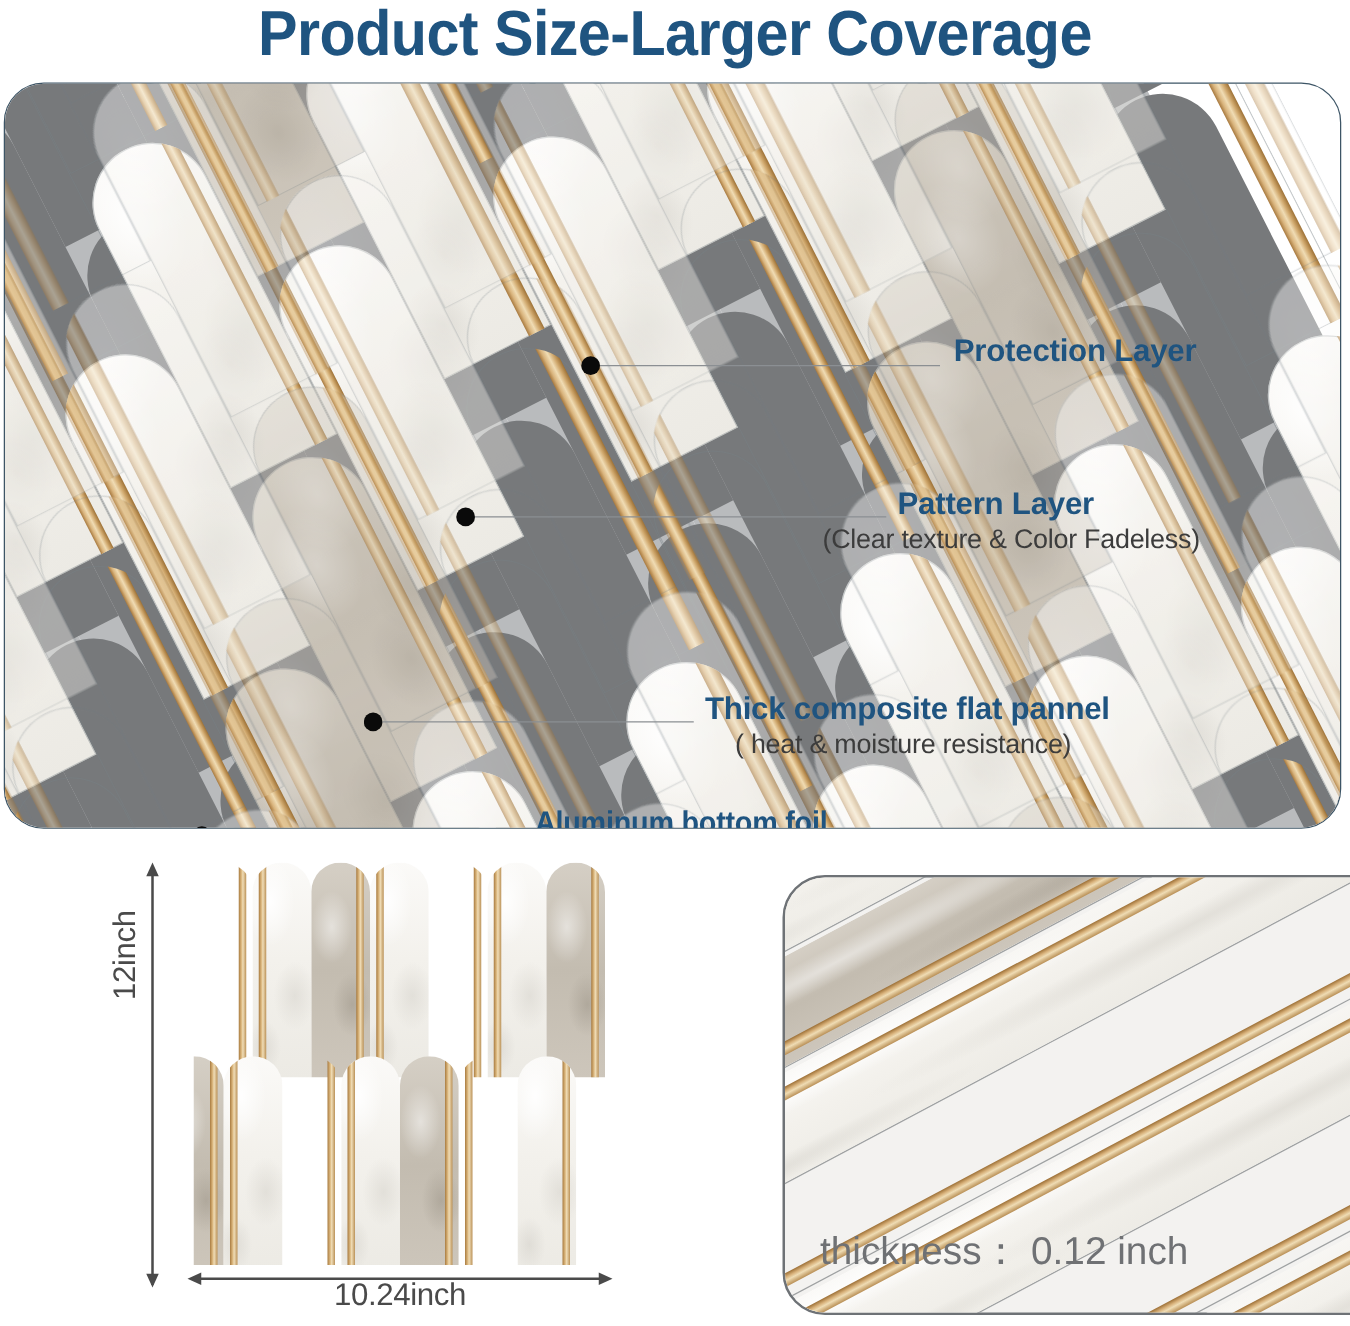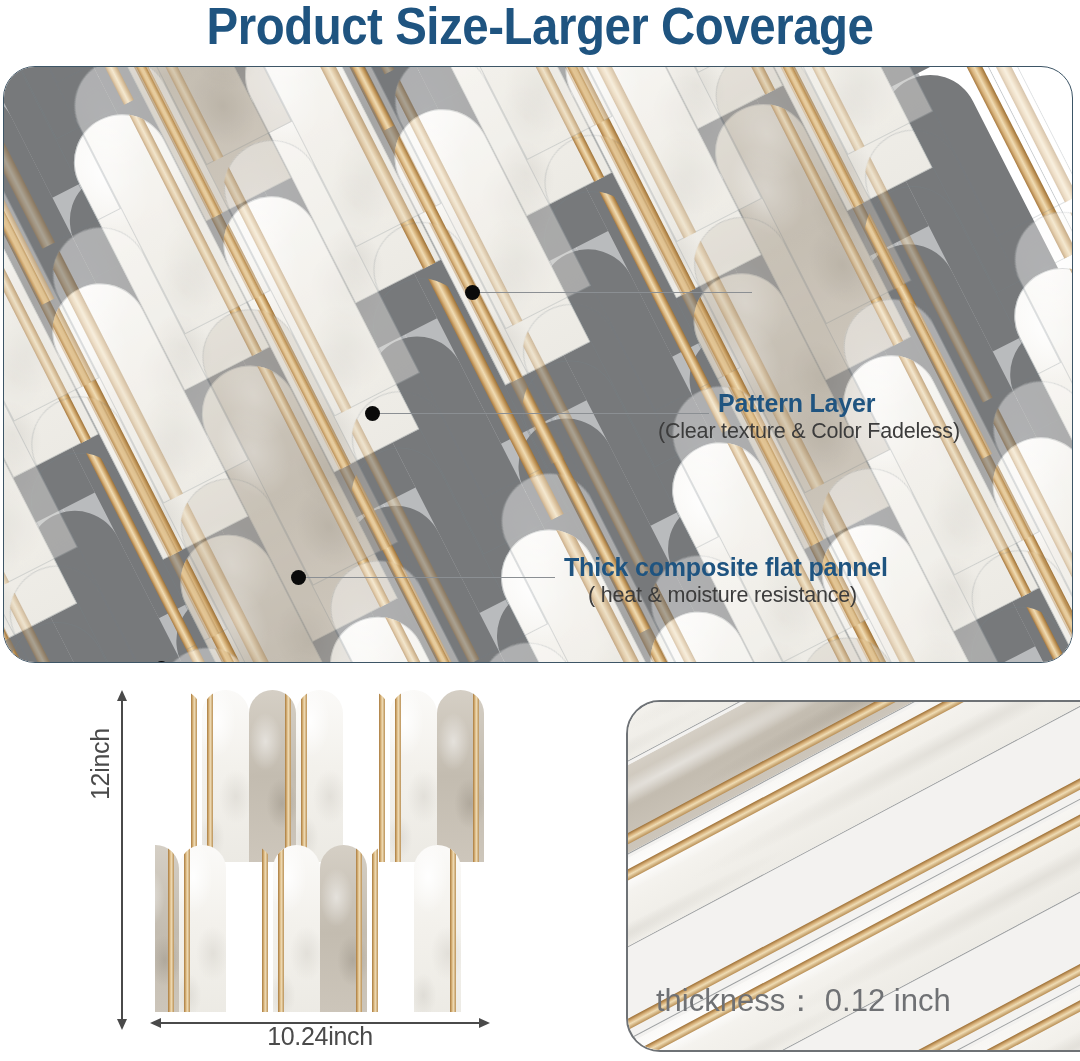--- a/index.html
+++ b/index.html
@@ -713,32 +713,37 @@
 
   <div class="dot" style="left:361px; top:339px;"></div>
   <div class="leader" style="left:376px; top:346px; width:329px;"></div>
 
   <div class="dot" style="left:287px; top:503px;"></div>
   <div class="leader" style="left:302px; top:510px; width:249px;"></div>
 
   <div class="dot" style="left:150px; top:594px;"></div>
 
   <div class="callout" style="left:759px; top:201px;">
+    <div class="title">Protection Layer</div>
   </div>
 
   <div class="callout" style="left:714px; top:323px;">
     <div class="title">Pattern Layer</div>
     <div class="sub" style="margin-left:-60px;">(Clear texture &amp; Color Fadeless)</div>
   </div>
 
   <div class="callout" style="left:560px; top:487px;">
     <div class="title">Thick composite flat pannel</div>
     <div class="sub" style="margin-left:24px;">( heat &amp; moisture resistance)</div>
   </div>
 
+  <div class="callout cond" style="left:424px; top:578px;">
+    <div class="title">Aluminum bottom foil</div>
+
+  </div>
 </div>
 
 <div id="size-panel">
   <div id="sample-tile">
     <div class="srow" id="srow-top" style="top:0px;   height:172px;">
         <div class="splank m-stone" style="left: 0px;">
           <div class="g" style="left: 36px;"></div>
         </div>
         <div class="splank m-white" style="left: 47px;">
           <div class="g" style="left: 5px;"></div>

